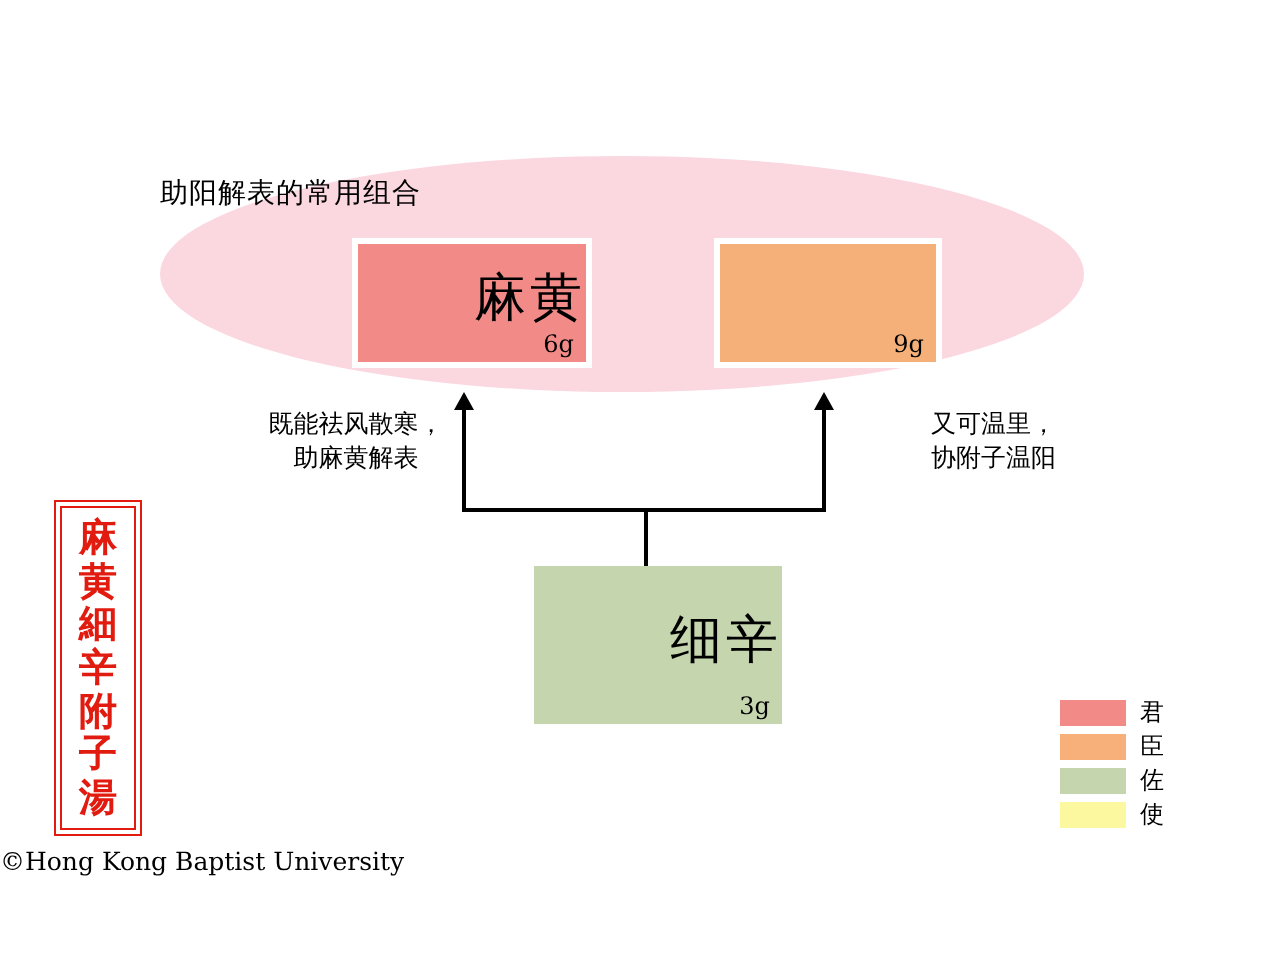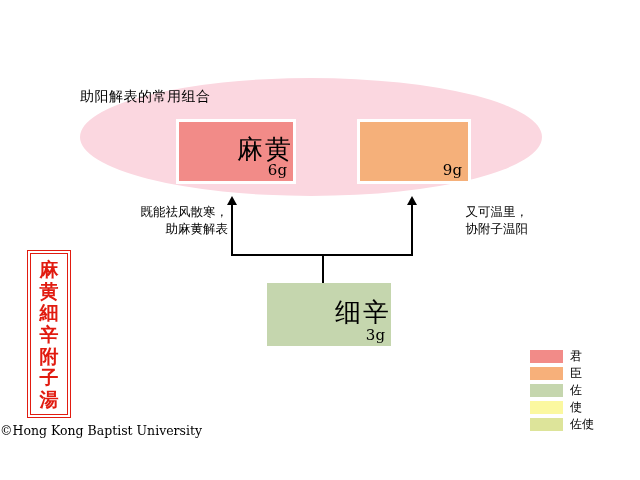--- a/index.html
+++ b/index.html
@@ -56,21 +56,21 @@
     text-align: right;
     font-size: 26px;
     color: #000000;
     font-family: "DejaVu Sans", sans-serif;
     letter-spacing: 2px;
   }
   .herb-dose {
     position: absolute;
     right: 6px;
     bottom: 2px;
-    font-size: 15px;
+    font-size: 12px;
     color: #000000;
     font-family: "DejaVu Serif", serif;
   }
 
   #box-mahuang {
     left: 176px;
     top: 119px;
     width: 120px;
     height: 65px;
     background: #f28b88;
@@ -79,21 +79,21 @@
     left: 357px;
     top: 119px;
     width: 114px;
     height: 65px;
     background: #f5b07a;
   }
   #box-xixin {
     left: 267px;
     top: 283px;
     width: 124px;
-    height: 63px;
+    height: 79px;
     background: #c5d6ae;
     border: none;
   }
 
   
   .conn-line {
     position: absolute;
     background: #000000;
   }
   #conn-left-vert {
@@ -143,21 +143,21 @@
     font-size: 12.5px;
     color: #000000;
     line-height: 17px;
     font-family: "DejaVu Sans", sans-serif;
     white-space: pre-line;
   }
   #annotation-left {
     left: 128px;
     top: 203px;
     width: 100px;
-    text-align: right;
+    text-align: center;
   }
   #annotation-right {
     left: 418px;
     top: 203px;
     width: 110px;
     text-align: right;
   }
 
   
   #seal {
@@ -283,21 +283,17 @@
         <div class="legend-label">臣</div>
       </div>
       <div class="legend-row">
         <div class="legend-swatch" style="background: rgb(197, 214, 174);"></div>
         <div class="legend-label">佐</div>
       </div>
       <div class="legend-row">
         <div class="legend-swatch" style="background: rgb(251, 248, 160);"></div>
         <div class="legend-label">使</div>
       </div>
-      <div class="legend-row">
-        <div class="legend-swatch" style="background: rgb(221, 228, 154);"></div>
-        <div class="legend-label">佐使</div>
-      </div>
     </div>
 
   <div id="copyright">©Hong Kong Baptist University</div>
 
 </div>
 
 </body></html>

